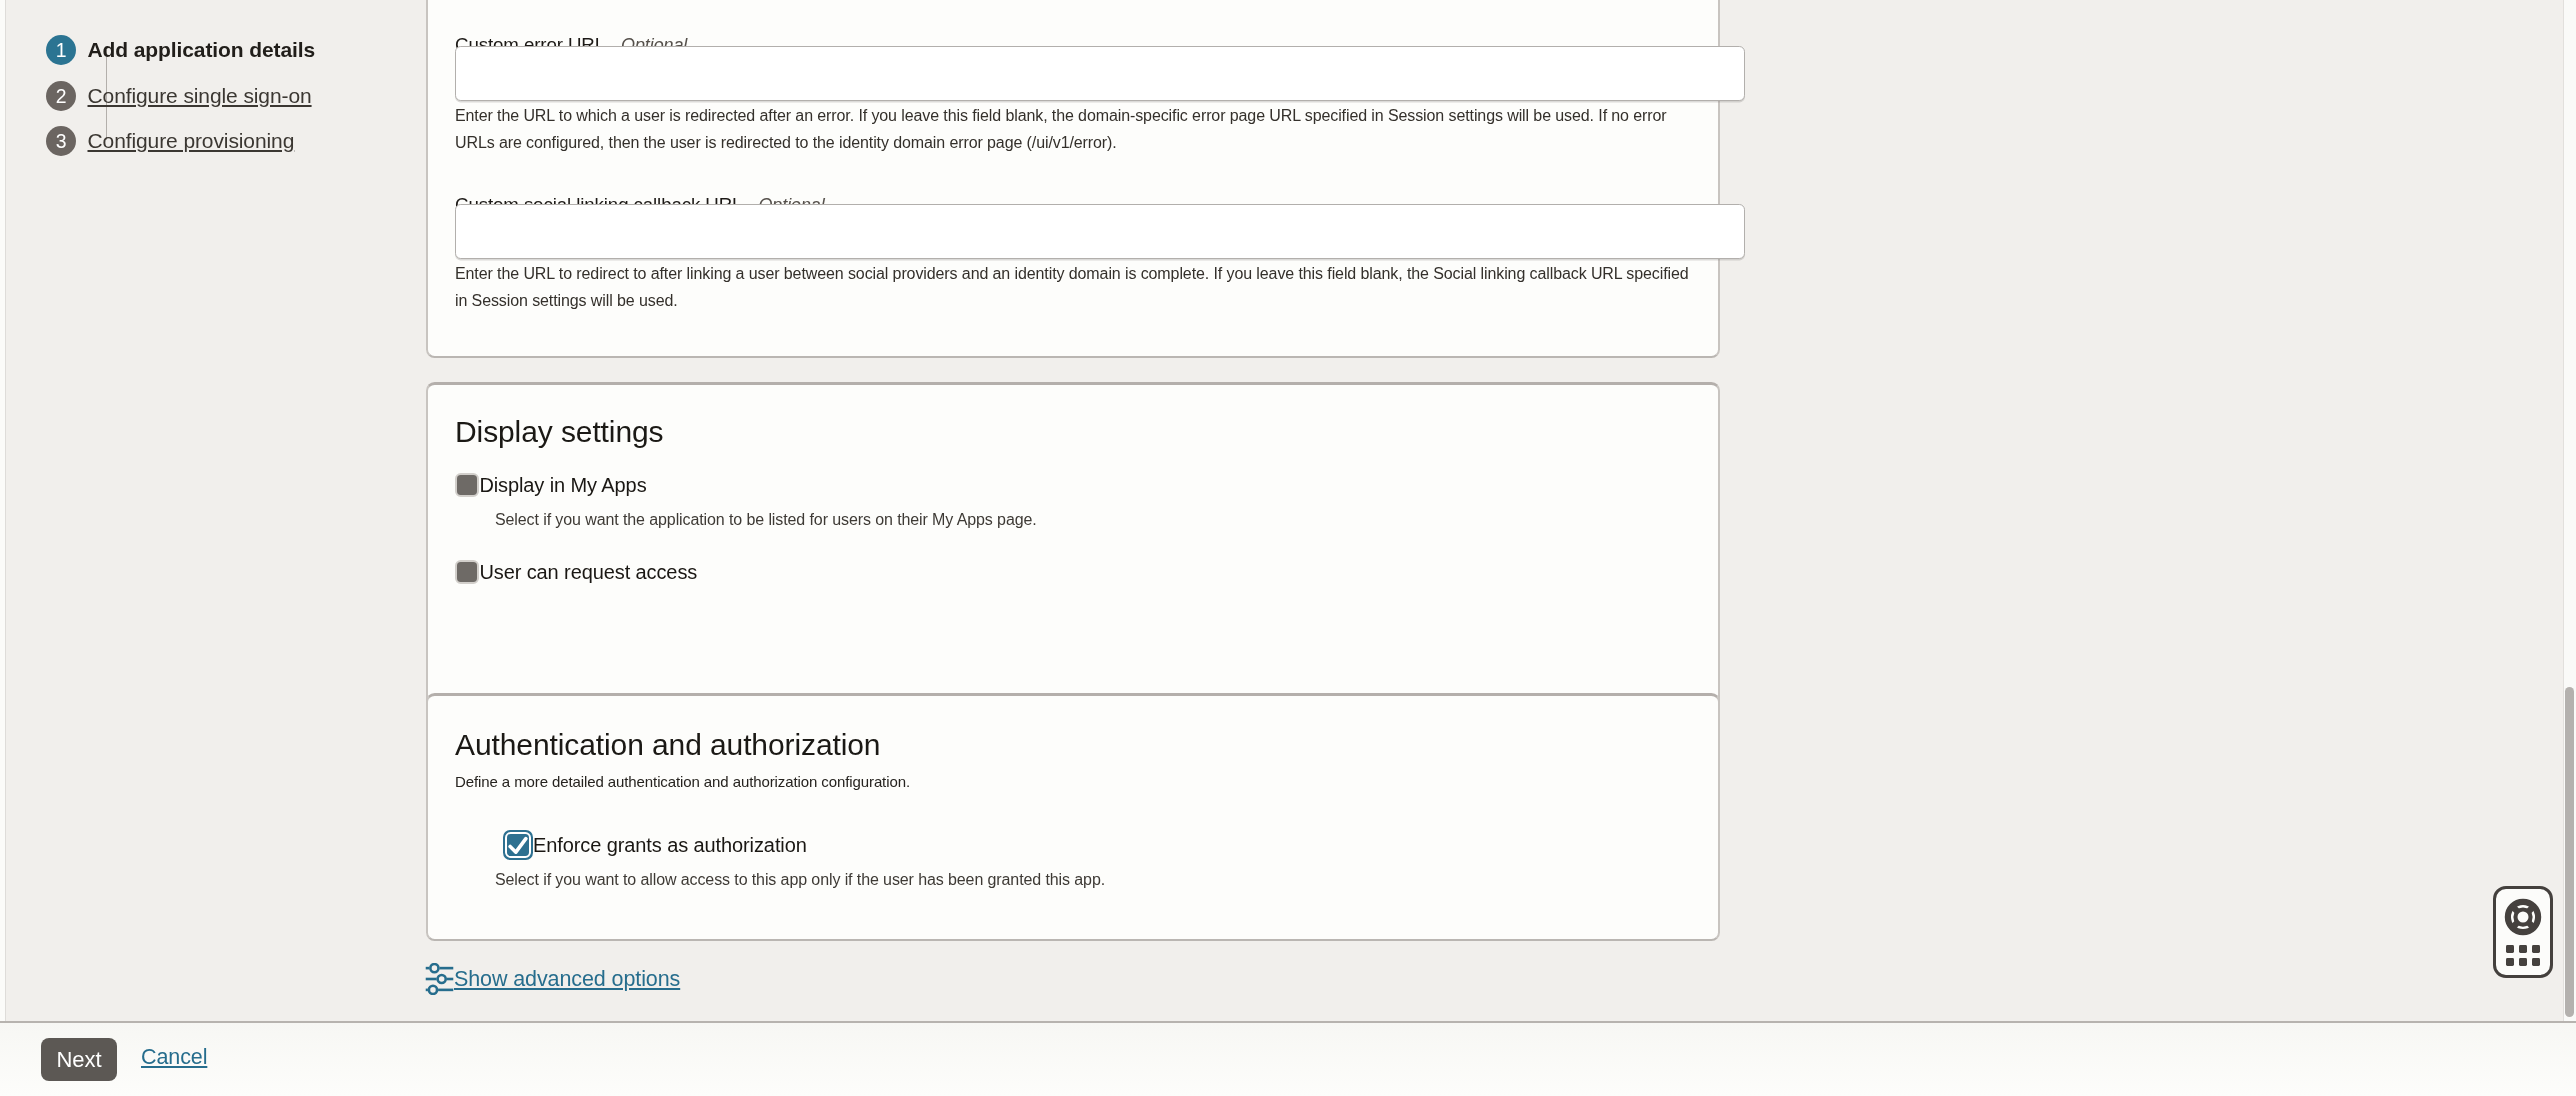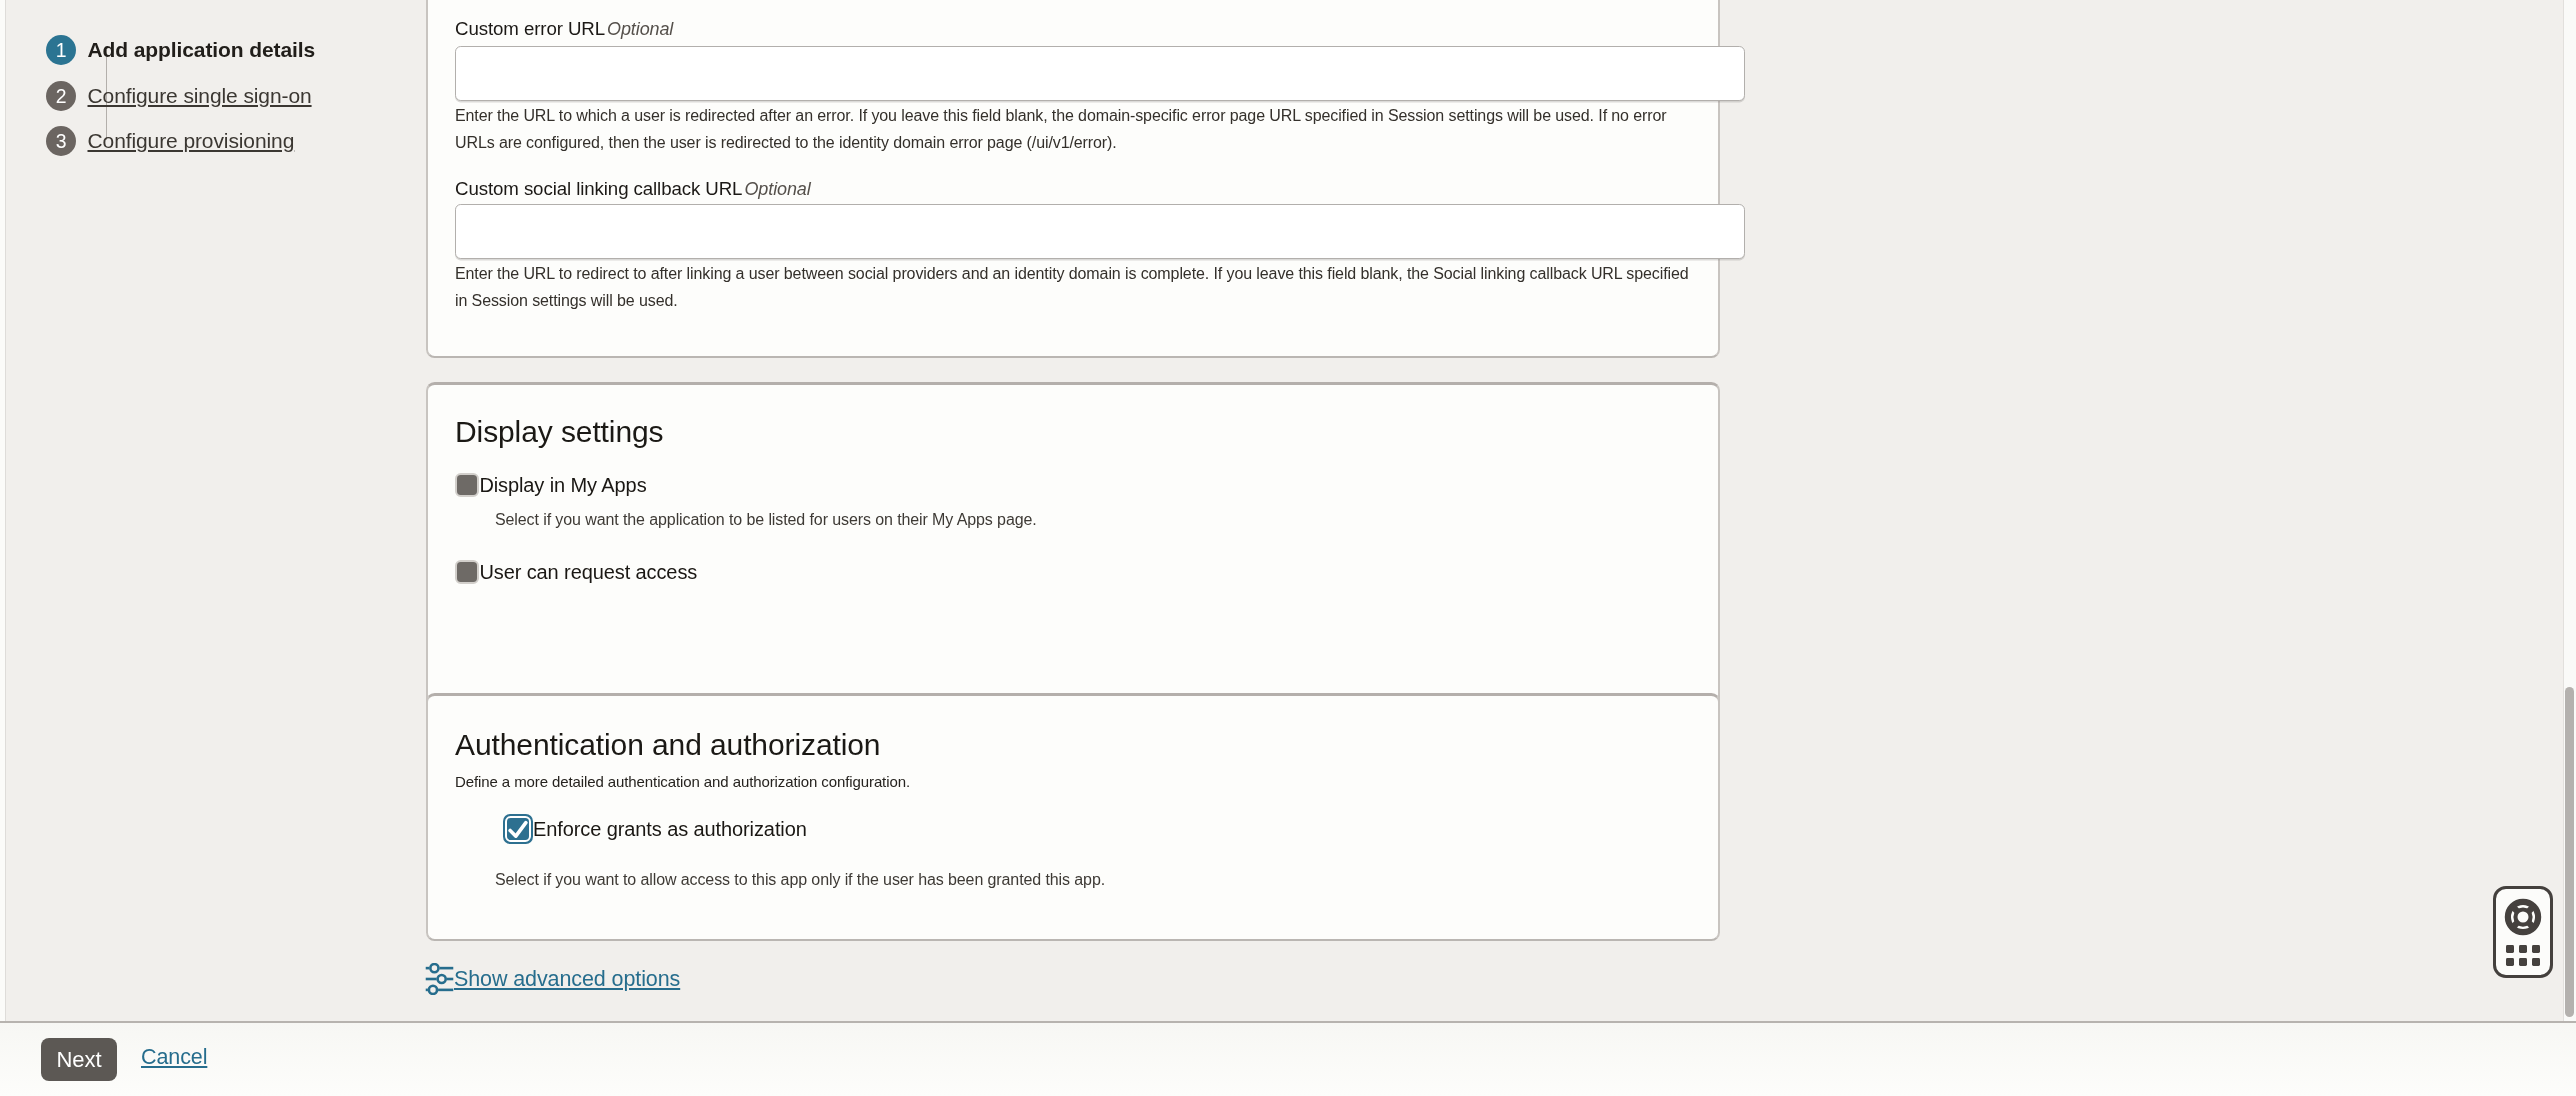--- a/index.html
+++ b/index.html
@@ -32,21 +32,21 @@
 
   
   .card { position:absolute; left:426px; width:1294px; background:#fdfdfb;
     border:2.2px solid #c8c4c0; border-top:3.6px solid #b4afab; border-bottom-color:#bab6b2;
     border-radius:8.6px; }
   .card-1 { top:-29px; height:387px; }
   .card-2 { top:382px; height:341px; }
   .card-3 { top:693px; height:248px; }
   .card > * { position:absolute; left:27px; right:27px; }
 
-  .field-label-row { display:flex; align-items:baseline; gap:2px; }
+  .field-label-row { display:flex; align-items:baseline; gap:16px;margin-top:16px; }
   .field-label { font-size:18.7px; color:#1c1916; }
   .optional-tag { font-size:18px; font-style:italic; color:#55504b; }
   .text-input { height:55px; width:100%; background:#fff; border:1.4px solid #b2afac;
     border-radius:5.7px; box-shadow:0 1.4px 0 rgba(120,115,110,0.25); font-size:18.7px;
     padding:0 13px; color:#1e1b17; font-family:"Liberation Sans", sans-serif; }
   .help-text { font-size:16px; line-height:26.5px; color:#34302b; }
 
   .lr1a { top:44px; }  .in1 { top:72px; }  .hp1 { top:129px; }
   .lr1b { top:204px; } .in2 { top:230px; }  .hp2 { top:287px; }
 
@@ -60,21 +60,21 @@
     background:#6e6a66; border:2.2px solid #d2cfcb; position:relative; cursor:pointer; }
   .checkbox svg { display:none; }
   .checkbox.checked { width:30px; height:30px; background:#2d7090; border:none; border-radius:7.2px; }
   .checkbox.checked::after { content:""; position:absolute; inset:2.2px; border:2.2px solid #fff; border-radius:5.7px; }
   .checkbox.checked svg { display:block; position:absolute; inset:0; z-index:2; }
   .cb-label { margin-left:0; font-size:20px; color:#1a1713; }
   .cb-desc { font-size:16px; color:#3e3a35; left:67px !important; }
 
   .card-2 .row1 { top:88px; } .card-2 .desc1 { top:126px; }
   .card-2 .row2 { top:175px; } .card-2 .desc2 { top:214px; }
-  .card-3 .row1 { top:118px;padding-left:48px; } .card-3 .desc1 { top:175px; }
+  .card-3 .row1 { top:134px;padding-left:48px; } .card-3 .desc1 { top:175px; }
 
   
   .advanced-row { position:absolute; left:425px; top:959px; height:40px;
     display:flex; align-items:center; }
   .teal-link { font-size:21.5px; color:#266d8d; text-decoration:underline; cursor:pointer; }
 
   
   .footer-divider { position:absolute; left:0; right:0; top:1021px; height:2.2px; background:#b7b3af; }
   .footer { position:absolute; left:0; right:0; top:1023px; bottom:0;
     background:linear-gradient(#f7f7f4, #fdfdfb); }

